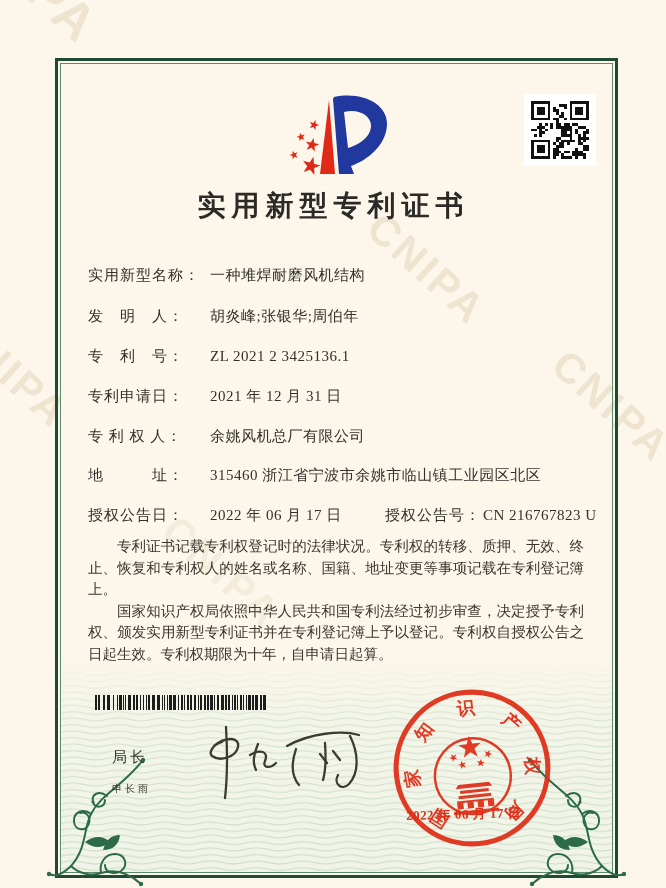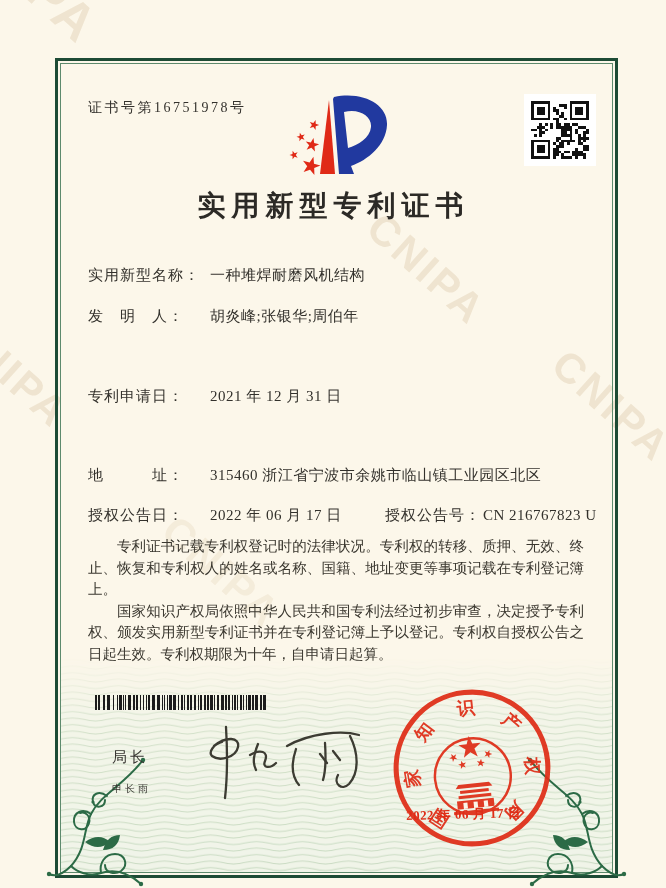--- a/index.html
+++ b/index.html
@@ -125,21 +125,20 @@
         <path d="M40,86 q14,-10 25,0 q-12,10 -25,0"></path>
         <path d="M58,94 q4,-15 17,-15 q-2,15 -17,15"></path>
         <circle cx="98" cy="4" r="2.2"></circle>
           <circle cx="4" cy="118" r="2.2"></circle>
           <circle cx="96" cy="128" r="2.2"></circle>
         <circle cx="48" cy="46" r="1.6"></circle>
       </g>
     </svg>
   </div>
 
-  <div class="certno">证书号第16751978号</div>
 
   <svg class="logo" viewBox="0 0 126 84">
     <g fill="#e02a17">
       <use href="#star5" transform="translate(32,33) scale(0.52) rotate(18)"></use>
       <use href="#star5" transform="translate(19,45) scale(0.45) rotate(-15)"></use>
       <use href="#star5" transform="translate(30,53) scale(0.72) rotate(12)"></use>
       <use href="#star5" transform="translate(12,63) scale(0.45) rotate(-18)"></use>
       <use href="#star5" transform="translate(29,74) scale(0.95) rotate(15)"></use>
     </g>
     <path fill="#21399f" fill-rule="evenodd" d="M52,5 C82,-1 106,13 105,33 C104,53 86,68 69,74 L72,82 L57,82 L51,7 Z
@@ -280,22 +279,28 @@
   </div>
 
   <div class="title">实用新型专利证书</div>
 
   <div class="field" style="top:307px">
     <span class="flabel">发　明　人：</span><span class="fvalue">胡炎峰;张银华;周伯年</span>
   </div>
   <div class="field" style="top:266px">
     <span class="flabel">实用新型名称：</span><span class="fvalue">一种堆焊耐磨风机结构</span>
   </div>
+  <div class="field" style="top:347px">
+    <span class="flabel">专　利　号：</span><span class="fvalue">ZL 2021 2 3425136.1</span>
+  </div>
   <div class="field" style="top:387px">
     <span class="flabel">专利申请日：</span><span class="fvalue">2021 年 12 月 31 日</span>
+  </div>
+  <div class="field" style="top:427px">
+    <span class="flabel">专 利 权 人：</span><span class="fvalue">余姚风机总厂有限公司</span>
   </div>
   <div class="field" style="top:466px">
     <span class="flabel">地　　　址：</span><span class="fvalue">315460  浙江省宁波市余姚市临山镇工业园区北区</span>
   </div>
   <div class="field" style="top:506px">
     <span class="flabel">授权公告日：</span><span class="fvalue">2022 年 06 月 17 日</span>
     <span class="pair2">
       <span class="flabel">授权公告号：</span><span class="fvalue">CN 216767823 U</span>
     </span>
   </div>

